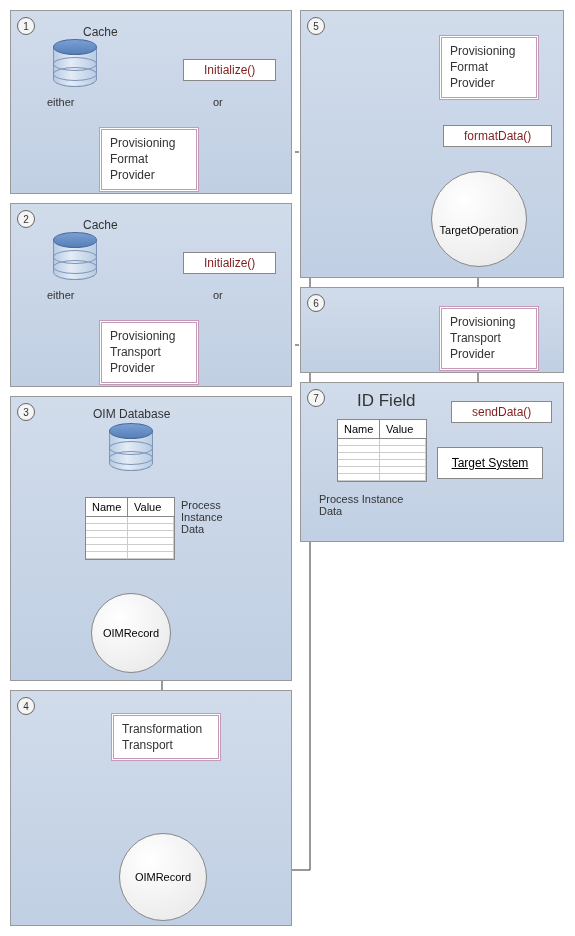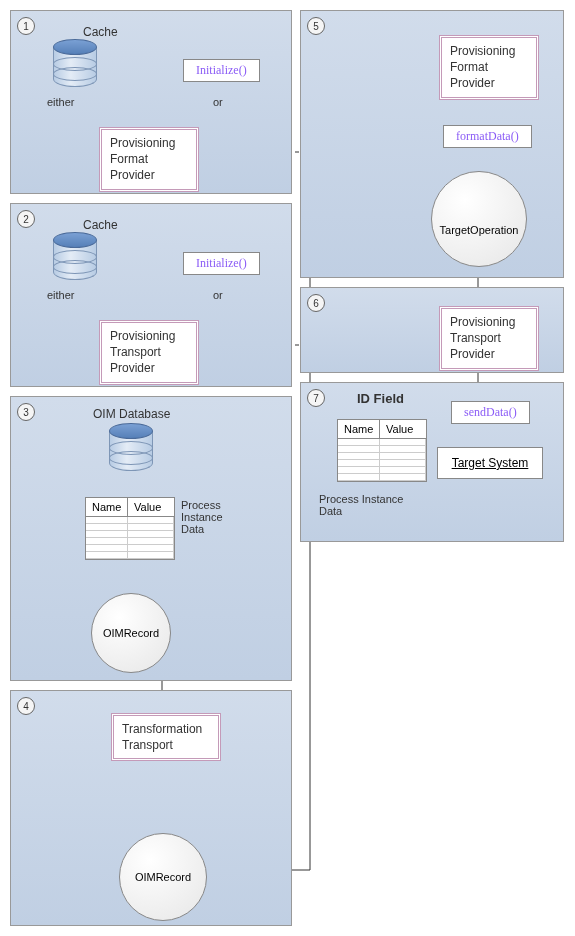--- a/index.html
+++ b/index.html
@@ -68,23 +68,22 @@
     border: 3px double #c49ab8;
     background: #fff;
     padding: 5px 8px;
     line-height: 1.35;
     color: #333;
   }
   .method-box {
     position: absolute;
     border: 1px solid #888;
     background: #fff;
-    padding: 3px 12px;
-    color: #8b5cf6;
-    font-family: Liberation Serif, serif;
+    padding: 3px 20px;
+    color: #7f1d1d;
   }
   .plain-box {
     position: absolute;
     border: 1px solid #888;
     background: #fff;
     padding: 8px;
     text-align: center;
   }
   .big-circle {
     position: absolute;
@@ -307,21 +306,21 @@
     <span>Provisioning</span><br>
     <span>Transport</span><br>
     <span>Provider</span>
   </div>
 </div>
 
 <div class="panel" style="left:300px; top:382px; width:264px; height:160px;">
   <div class="circle-num" style="left:6px; top:6px;">
       <span>7</span>
     </div>
-  <span class="label" style="left:56px; top:8px; font-size:13px;font-weight:bold;">ID Field</span>
+  <span class="label" style="left:56px; top:8px; font-size:17px;">ID Field</span>
   <div class="method-box" style="left:150px; top:18px;"><span>sendData()</span></div>
   <div class="table" style="left:36px; top:36px; width:90px;">
     <div class="hdr">
       <div style="width:42px;">Name</div>
       <div style="width:46px;">Value</div>
     </div>
     <div class="row">
         <div style="width:42px;"></div>
         <div style="width:46px;"></div>
       </div>

